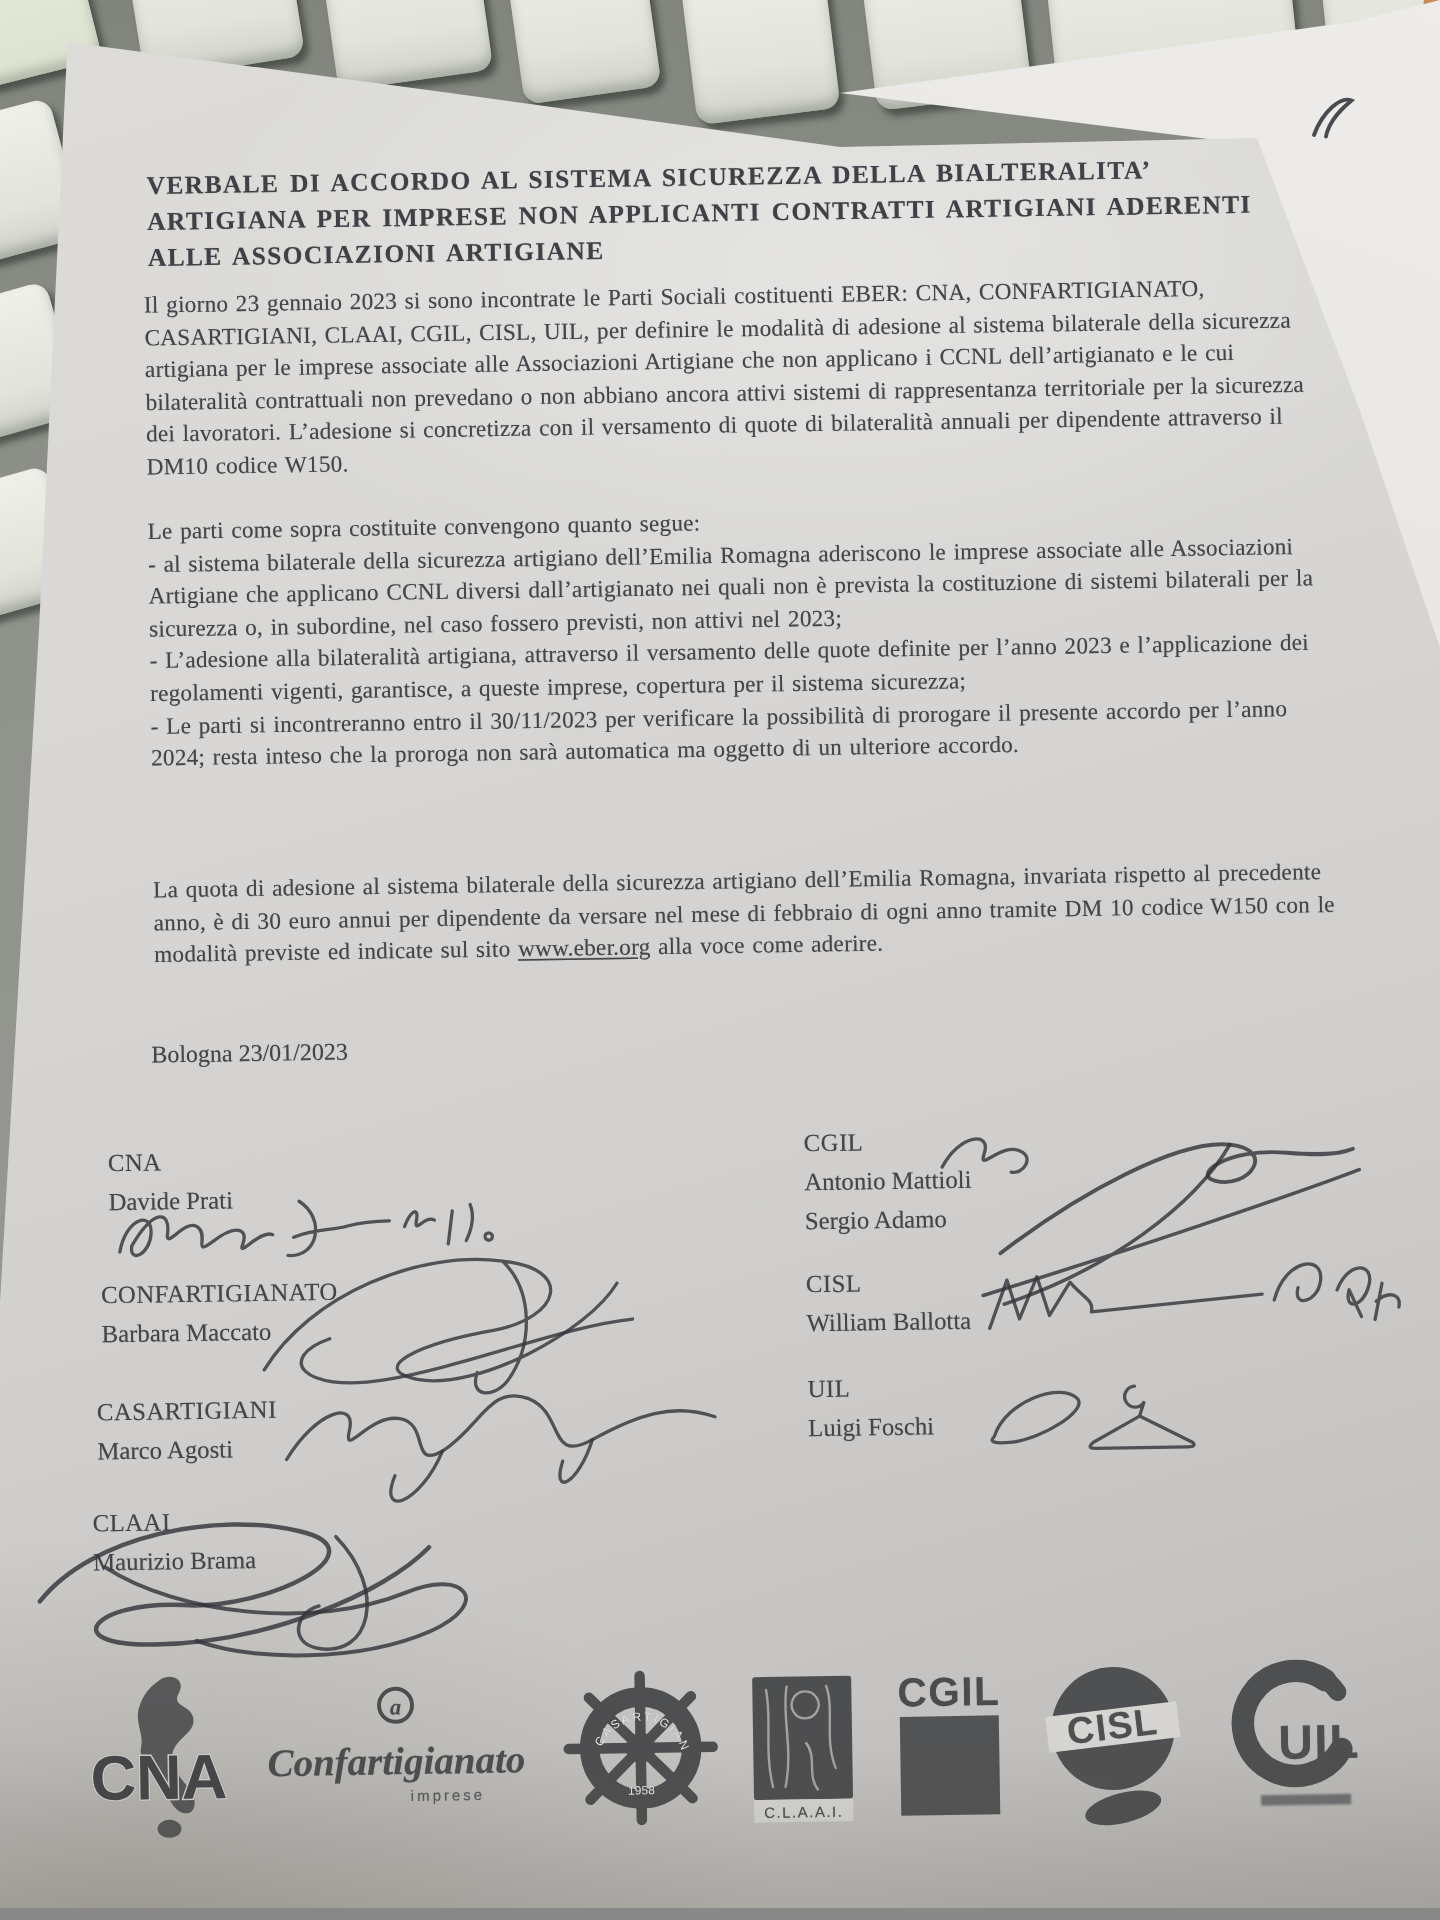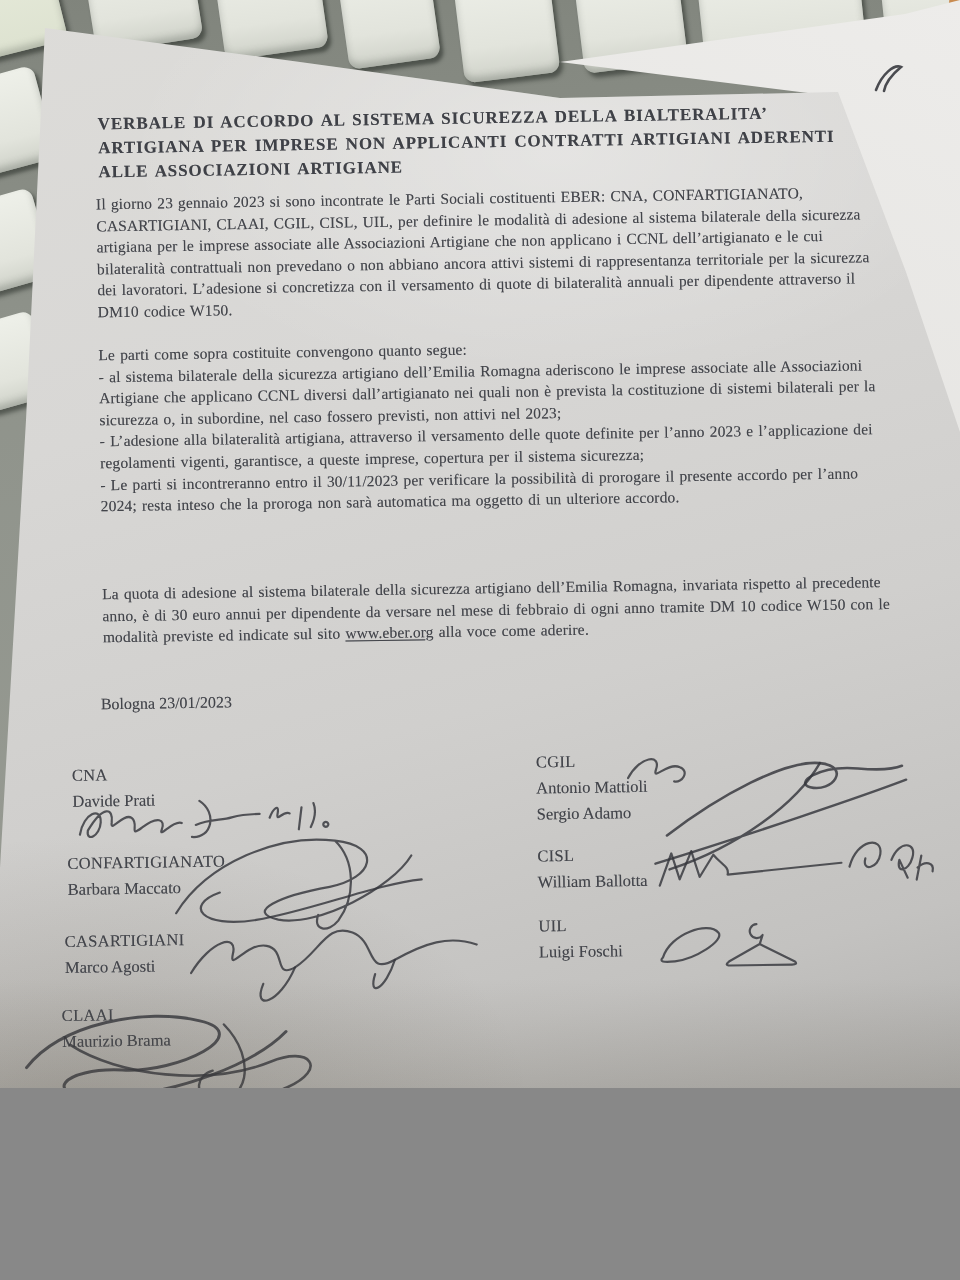--- a/index.html
+++ b/index.html
@@ -1,16 +1,16 @@
 <!DOCTYPE html>
 <html><head>
 <meta charset="utf-8">
 <style>
   html,body{margin:0;padding:0;background:#888;}
-  .scene{position:relative;width:960px;height:1088px;overflow:hidden;
+  .scene{position:relative;width:960px;height:1272px;overflow:hidden;
          background:linear-gradient(175deg,#80847c 0%,#8f938b 30%,#9a9d95 100%);
          font-family:"Liberation Serif",serif;}
   
   .key{position:absolute;background:linear-gradient(180deg,#eef0e9 0%,#e2e4dc 70%,#cfd2c9 100%);
        border-radius:11px;box-shadow:3px 5px 4px rgba(35,40,34,.55), inset 0 -5px 7px rgba(70,75,68,.28);}
   .key.greenish{background:linear-gradient(180deg,#e7ebdb 0%,#dde2d0 100%);}
   
   .under-sheet{position:absolute;inset:0;
        clip-path:polygon(560px 62px,905px 14px,960px 0px,960px 560px,832px 96px);
        background:linear-gradient(200deg,#edecea 0%,#e4e3e0 50%,#d8d7d4 100%);z-index:2;}

